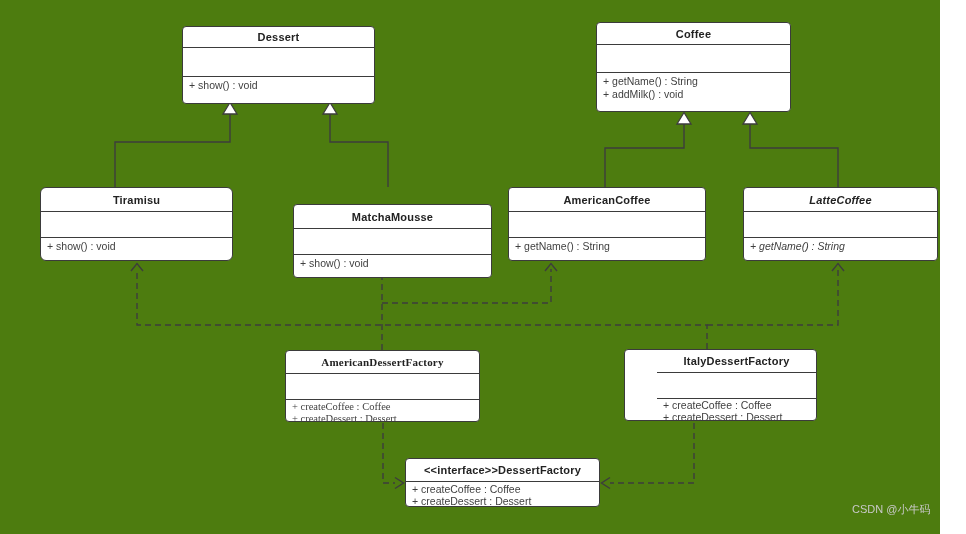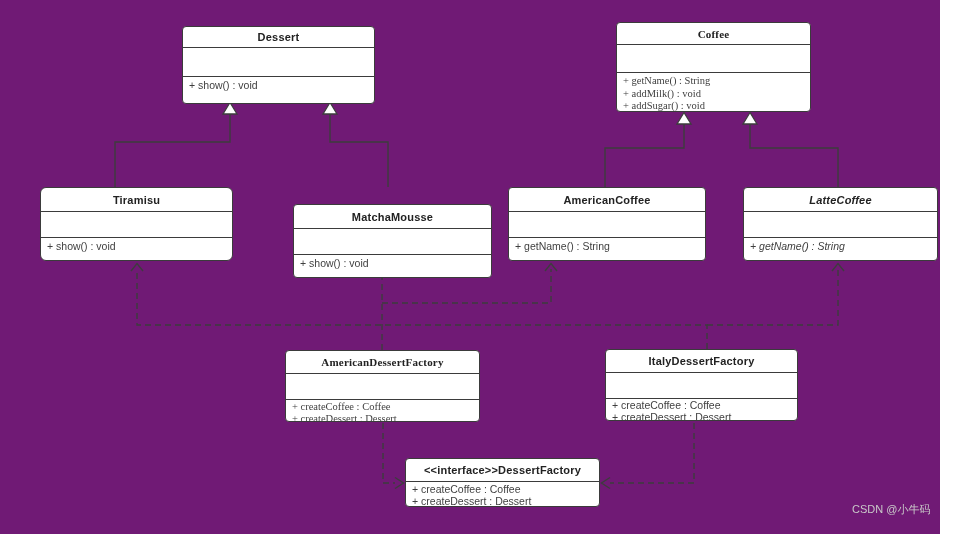--- a/index.html
+++ b/index.html
@@ -1,18 +1,18 @@
 <!DOCTYPE html>
 <html><head>
 <meta charset="utf-8">
 <style>
   * { margin:0; padding:0; box-sizing:border-box; }
   html,body { background:#fff; }
   body { font-family:"Liberation Sans","DejaVu Sans",sans-serif; }
-  .canvas { position:relative; width:940px; height:534px; background:#701a75; overflow:hidden; }
+  .canvas { position:relative; width:940px; height:534px; background:#4d7c0f; overflow:hidden; }
   .wires { position:absolute; left:0; top:0; width:966px; height:534px; }
   .uml-box { position:absolute; background:#fff; border:1.6px solid #3b3b3b; border-radius:4px; }
   .uml-title { font-weight:bold; font-size:11px; color:#222222; text-align:center;
                border-bottom:1.4px solid #3b3b3b; display:flex; align-items:center; justify-content:center;
                letter-spacing:0.2px; white-space:nowrap; overflow:hidden; }
   .uml-attrs { border-bottom:1.4px solid #3b3b3b; }
   .uml-methods { padding:2px 0 0 6px; font-size:10.5px; color:#3f3f3f; overflow:hidden; }
   .uml-methods .m { line-height:12.5px; white-space:nowrap; }
   .watermark { position:absolute; left:852px; top:502px; font-size:11px; color:#c9c9c9; white-space:nowrap; }
 </style>
@@ -57,27 +57,26 @@
   </svg>
 
   <div class="uml-box" style="left:182px; top:26px; width:193px;">
     <div class="uml-title" style="height:21px;">Dessert</div>
     <div class="uml-attrs" style="height:29px;"></div>
     <div class="uml-methods" style="height:26px;">
       <div class="m">+ show() : void</div>
     </div>
   </div>
 
-  <div class="uml-box" style="left:616px; top:22px; width:195px;font-family:Liberation Serif, serif;">
+  <div class="uml-box" style="left:596px; top:22px; width:195px;">
     <div class="uml-title" style="height:22px;">Coffee</div>
     <div class="uml-attrs" style="height:28px;"></div>
     <div class="uml-methods" style="height:38px;">
       <div class="m">+ getName() : String</div>
       <div class="m">+ addMilk() : void</div>
-      <div class="m">+ addSugar() : void</div>
     </div>
   </div>
 
   <div class="uml-box" style="left:40px; top:187px; width:193px;border-radius:6px;">
     <div class="uml-title" style="height:24px;">Tiramisu</div>
     <div class="uml-attrs" style="height:26px;"></div>
     <div class="uml-methods" style="height:22px;">
       <div class="m">+ show() : void</div>
     </div>
   </div>
@@ -108,21 +107,21 @@
 
   <div class="uml-box" style="left:285px; top:350px; width:195px;font-family:Liberation Serif, serif;">
     <div class="uml-title" style="height:23px;">AmericanDessertFactory</div>
     <div class="uml-attrs" style="height:26px;"></div>
     <div class="uml-methods" style="height:21px; padding-top:1px;">
       <div class="m" style="line-height:11.5px;">+ createCoffee : Coffee</div>
       <div class="m" style="line-height:11.5px;">+ createDessert : Dessert</div>
     </div>
   </div>
 
-  <div class="uml-box" style="left:605px; top:349px; width:193px;">
+  <div class="uml-box" style="left:624px; top:349px; width:193px;padding-left:32px;">
     <div class="uml-title" style="height:23px;">ItalyDessertFactory</div>
     <div class="uml-attrs" style="height:26px;"></div>
     <div class="uml-methods" style="height:21px; padding-top:1px;">
       <div class="m" style="line-height:11.5px;">+ createCoffee : Coffee</div>
       <div class="m" style="line-height:11.5px;">+ createDessert : Dessert</div>
     </div>
   </div>
 
   <div class="uml-box" style="left:405px; top:458px; width:195px;">
     <div class="uml-title" style="height:23px;">&lt;&lt;interface&gt;&gt;DessertFactory</div>

